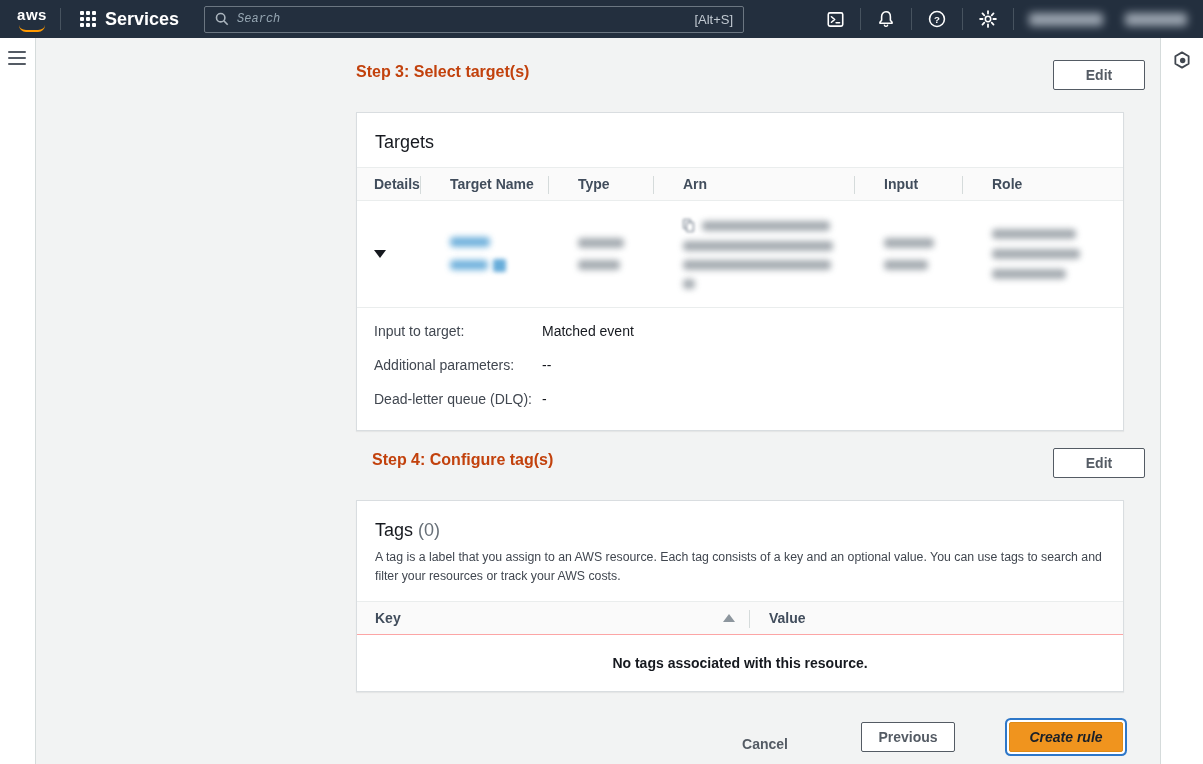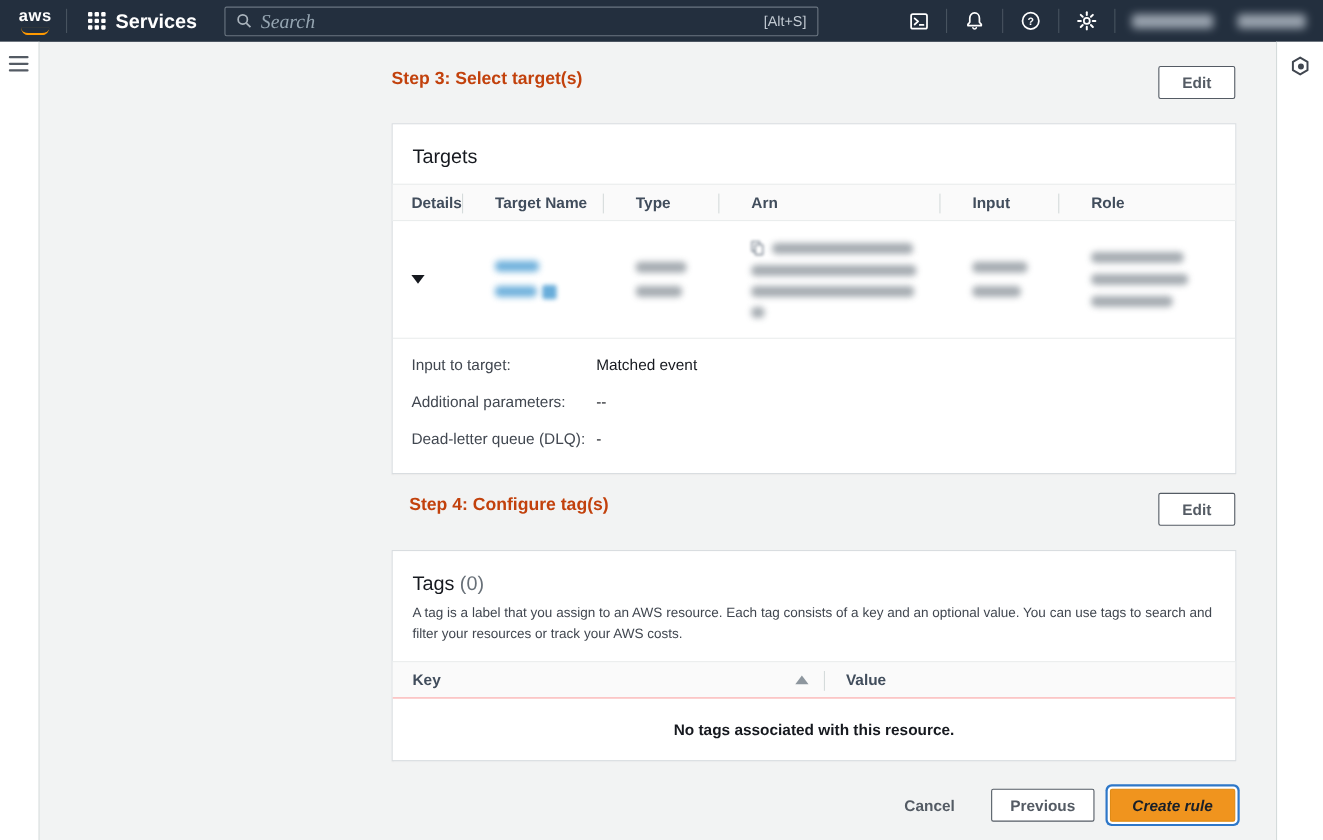--- a/index.html
+++ b/index.html
@@ -18,21 +18,21 @@
   .sep-a { margin-left:11px; }
   .services { display:flex; align-items:center; gap:9px; margin-left:13px; padding:4px 6px; cursor:pointer; }
   .grid-icon { display:grid; grid-template-columns:repeat(3,4px); grid-gap:2px; }
   .grid-icon span { width:4px; height:4px; background:#fff; border-radius:1px; }
   .services .lbl { font-size:18px; font-weight:bold; color:#fff; }
 
   .searchbox { margin-left:19px; width:540px; height:27px; border:1px solid #6b7681; border-radius:2px;
                display:flex; align-items:center; padding:0 10px; background:#232f3e; }
   .searchbox svg { flex:0 0 auto; }
   .searchbox input { flex:1; margin-left:8px; background:transparent; border:none; outline:none;
-                     color:#14b8a6; font-size:18px; font-style:italic; font-family:Liberation Serif, serif; }
+                     color:#14b8a6; font-size:12px; font-style:italic; font-family:Liberation Mono, monospace; }
   .searchbox input::placeholder { color:#95a5b1; font-style:italic; }
   .search-shortcut { color:#c1c9d1; font-size:13px; margin-left:8px; }
 
   .nav-right { margin-left:auto; display:flex; align-items:center; }
   .nav-icon-btn { width:50px; height:38px; display:flex; align-items:center; justify-content:center; cursor:pointer; }
   .redact-pill { border-radius:3px; background:#c3ccd6; filter:blur(4px); opacity:0.75; }
   .nav-blur { display:flex; align-items:center; cursor:pointer; }
   .mr-end { margin-right:16px; }
 
   
@@ -44,21 +44,21 @@
                 border-left:1px solid #d5dbdb; }
   .rail-icon { margin:13px auto 0; width:18px; height:18px; display:block; cursor:pointer; }
 
   
   .step-heading { position:absolute; font-size:16px; font-weight:bold; color:#c2410c;text-align:center; }
   .h-step3 { left:356px; top:63px; }
   .h-step4 { left:372px; top:451px; }
   .btn { display:inline-flex; align-items:center; justify-content:center; border-radius:2px;
          font-size:14px; font-weight:bold; font-family:"Liberation Sans", sans-serif; cursor:pointer; }
   .btn-secondary { background:#fff; border:1px solid #545b64; color:#545b64; }
-  .btn-edit { position:absolute; width:70px; height:30px; }
+  .btn-edit { position:absolute; width:92px; height:30px; }
   .e1 { left:1053px; top:60px; }
   .e2 { left:1053px; top:448px; }
 
   
   .panel { position:absolute; left:356px; width:768px; background:#fff; border:1px solid #d9dde0;
            box-shadow:0 1px 1px rgba(0,0,0,0.05); }
   .panel-targets { top:112px; height:319px; }
   .panel-tags { top:500px; height:192px; }
   .panel-title-area { padding:19px 18px 0 18px; }
   .panel-title { font-size:18px; color:#16191f; }
@@ -104,21 +104,21 @@
                      color:#414d5c; padding-left:18px; }
   .tags-header .hc.val { padding-left:20px; }
   .tags-header .hc.val::before { content:""; position:absolute; left:0; top:8px; height:18px; width:1px; background:#d5dbdb; }
   .sort-asc { margin-left:auto; margin-right:14px; width:0; height:0; cursor:pointer;
               border-left:6px solid transparent; border-right:6px solid transparent; border-bottom:8px solid #8d969e; }
   .tags-empty { height:56px; display:flex; align-items:center; justify-content:center;
                 font-size:14px; font-weight:bold; color:#16191f; }
 
   
   .footer { position:absolute; left:356px; top:712px; width:771px; height:40px;
-            display:flex; align-items:center; justify-content:flex-end; }
+            display:flex; align-items:flex-end; justify-content:flex-end;gap:40px; }
   .btn-link { background:none; border:none; color:#545b64; font-size:14px; font-weight:bold; cursor:pointer;
               font-family:"Liberation Sans", sans-serif; }
   .btn-previous { width:94px; height:30px; margin-left:33px; }
   .btn-primary { width:114px; height:30px; margin-left:14px; margin-right:4px;
                  background:#f0941e; border:1px solid #e08b16; color:#1a2029;
                  box-shadow:0 0 0 2px #ffffff, 0 0 0 4px #2e77c8;font-style:italic; }
 </style>
 </head>
 <body>
 

